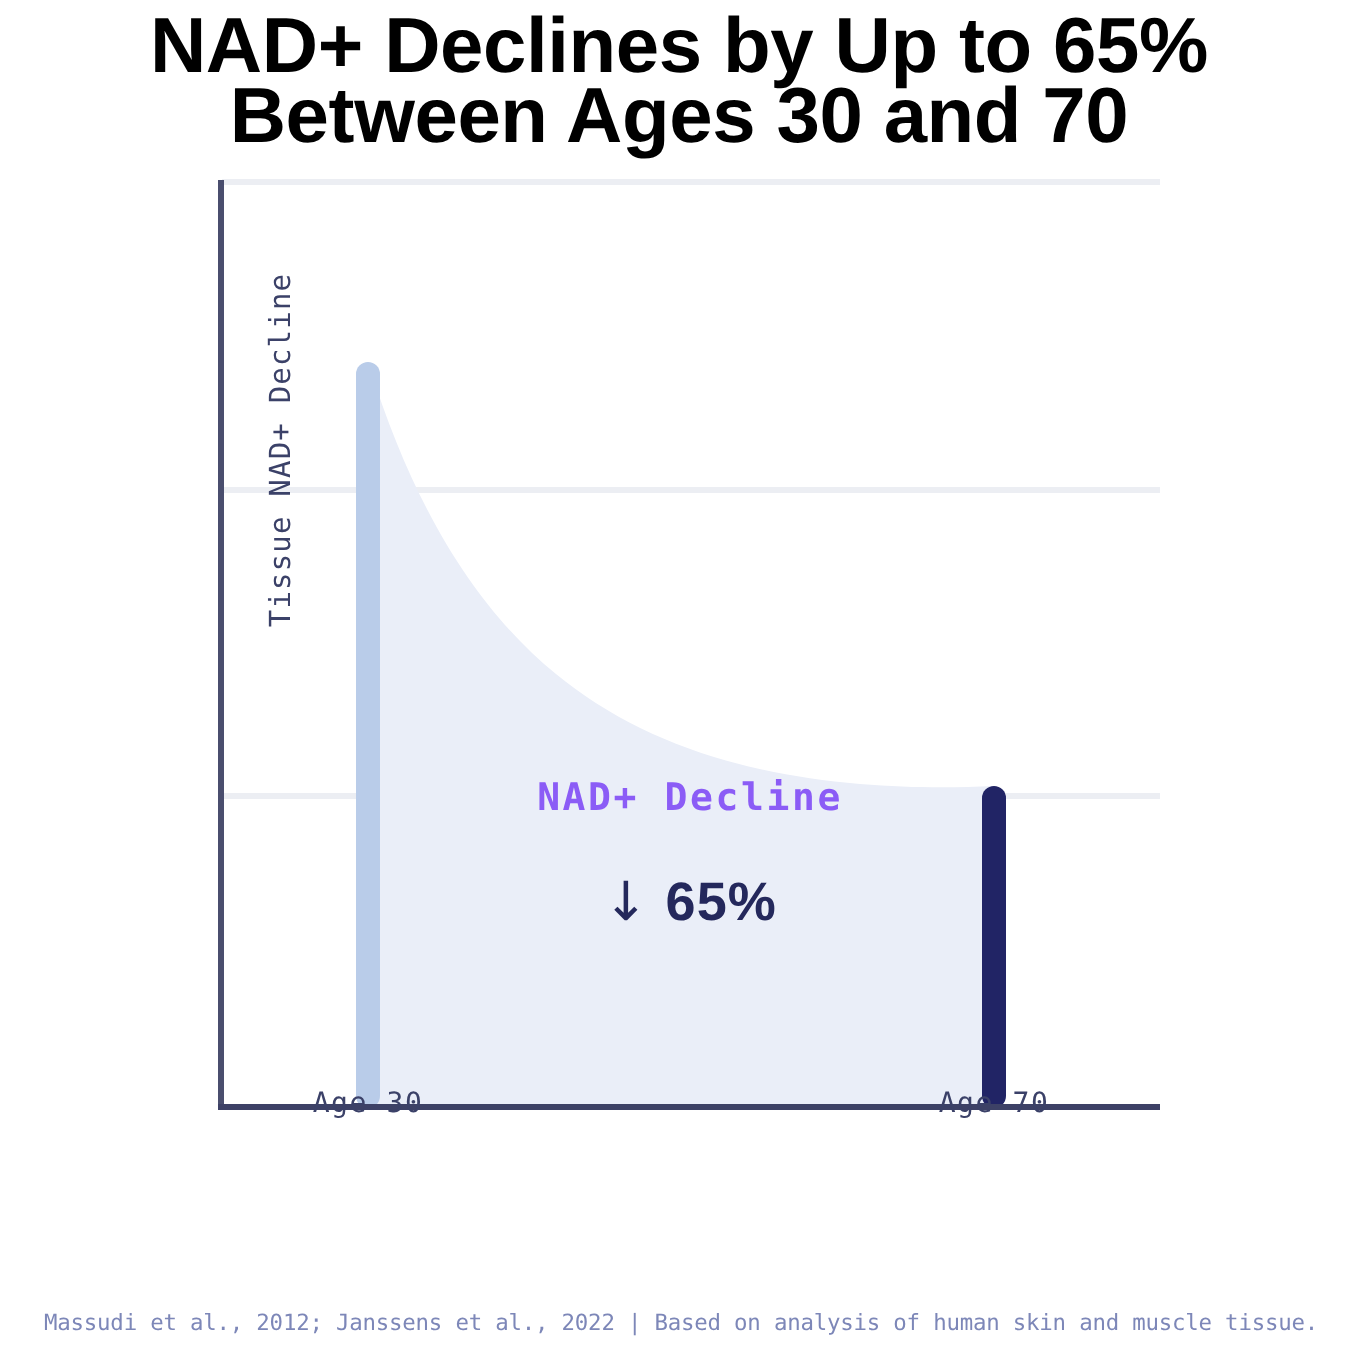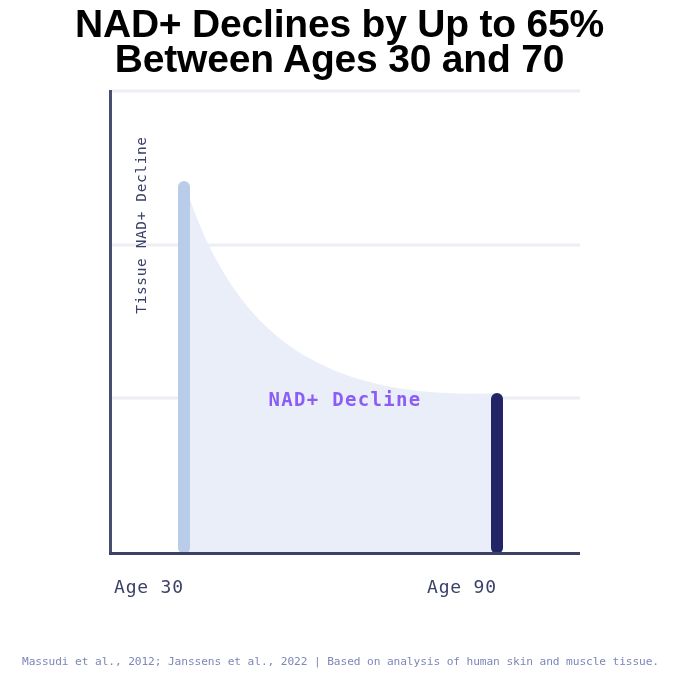--- a/index.html
+++ b/index.html
@@ -67,27 +67,27 @@
     font-family: "DejaVu Sans Mono", "Liberation Mono", monospace;
     font-size: 14.5px;
     color: #3b4168;
     letter-spacing: 0.6px;
     white-space: nowrap;
   }
 
   
   .x-tick {
     position: absolute;
-    top: 576px;
+    top: 544px;
     font-family: "DejaVu Sans Mono", "Liberation Mono", monospace;
-    font-size: 18px;
+    font-size: 14px;
     color: #3b4168;
     letter-spacing: 0.8px;
     white-space: nowrap;
-    text-align: left;
+    text-align: center;
   }
   .x-tick-left  { left: 114px; width: 140px; }
   .x-tick-right { left: 427px; width: 140px; }
 
   
   .annotation {
     position: absolute;
     left: 205px;
     top: 388px;
     width: 280px;
@@ -161,22 +161,26 @@
       <rect x="491" y="393" width="12" height="161" rx="6" ry="6" fill="#212465"></rect>
 
       <line x1="110.5" y1="90" x2="110.5" y2="554" stroke="#4a4e6e" stroke-width="3"></line>
 
       <line x1="109" y1="553.5" x2="580" y2="553.5" stroke="#3d4166" stroke-width="3"></line>
     </svg>
 
     <div class="y-axis-label">Tissue NAD+ Decline</div>
 
     <div class="x-tick x-tick-left">Age 30</div>
-    <div class="x-tick x-tick-right">Age 90</div>
+    <div class="x-tick x-tick-right">Age 70</div>
 
     <div class="annotation">
       <div class="annotation-label">NAD+ Decline</div>
+      <div class="annotation-value">
+        <span class="arrow">↓</span>
+        <span>65%</span>
+      </div>
     </div>
   </div>
 
   <div class="footer">Massudi et al., 2012; Janssens et al., 2022 | Based on analysis of human skin and muscle tissue.</div>
 
 </div>
 
 </body></html>

